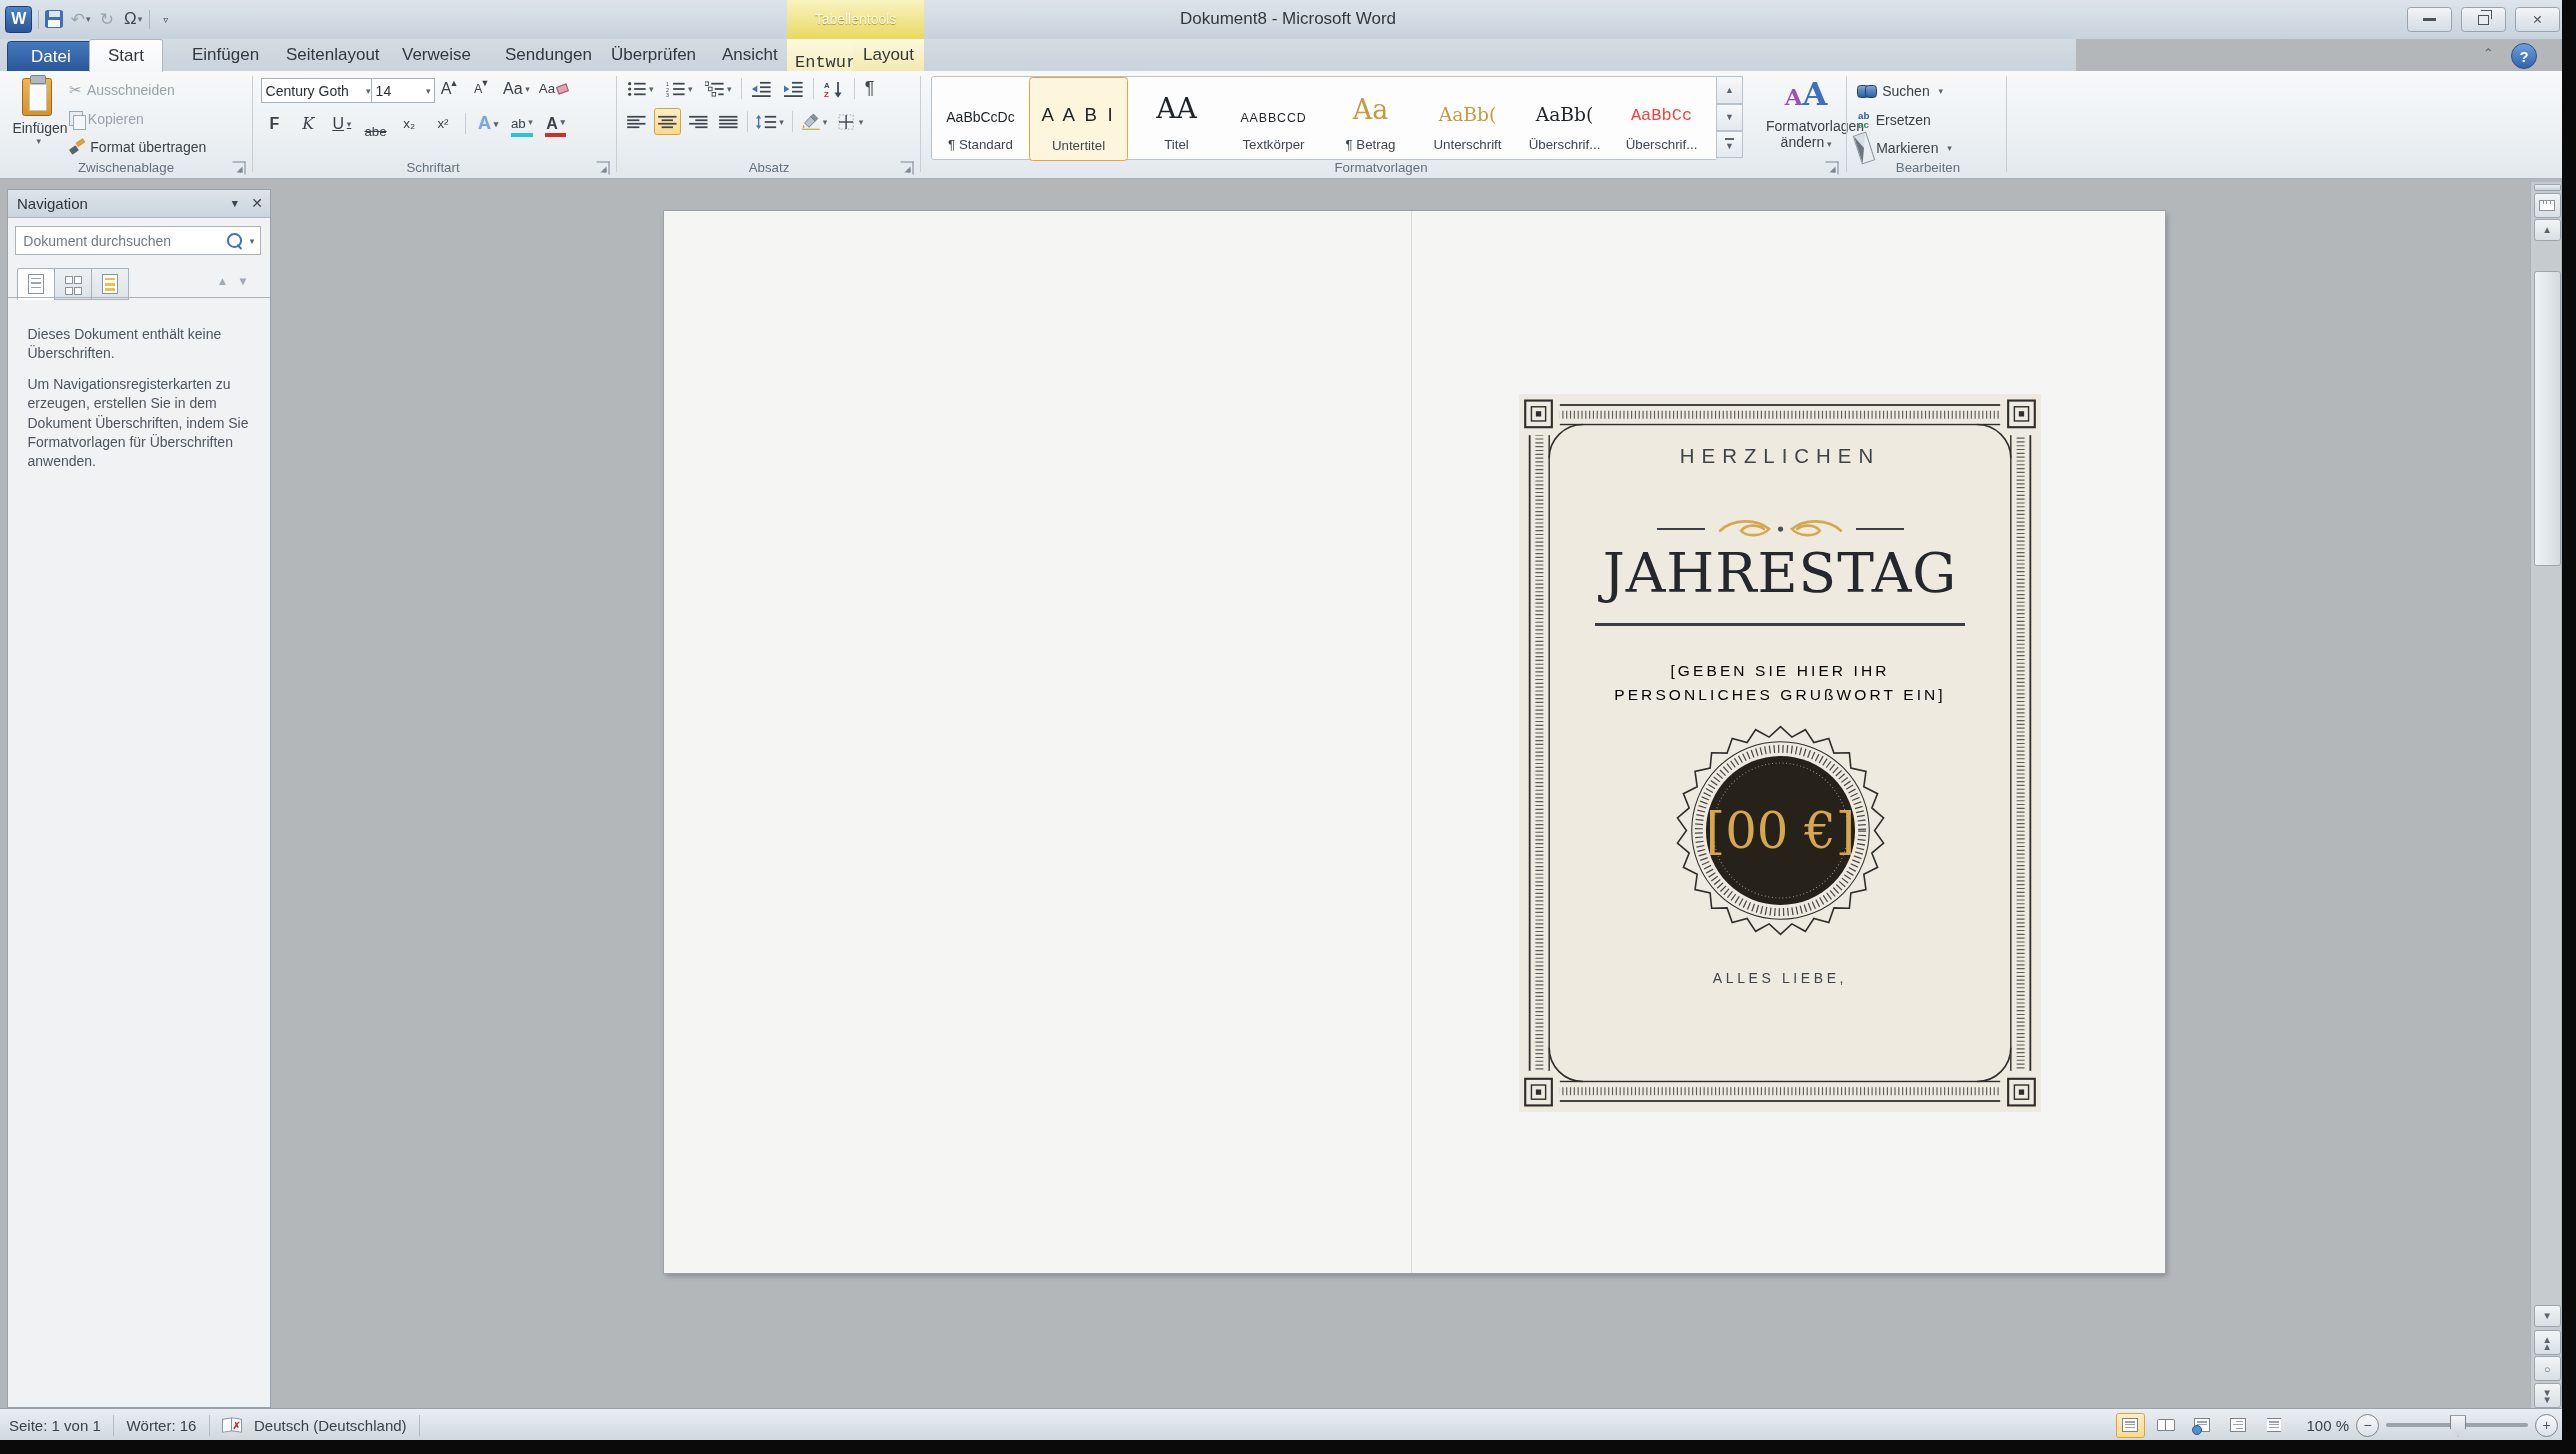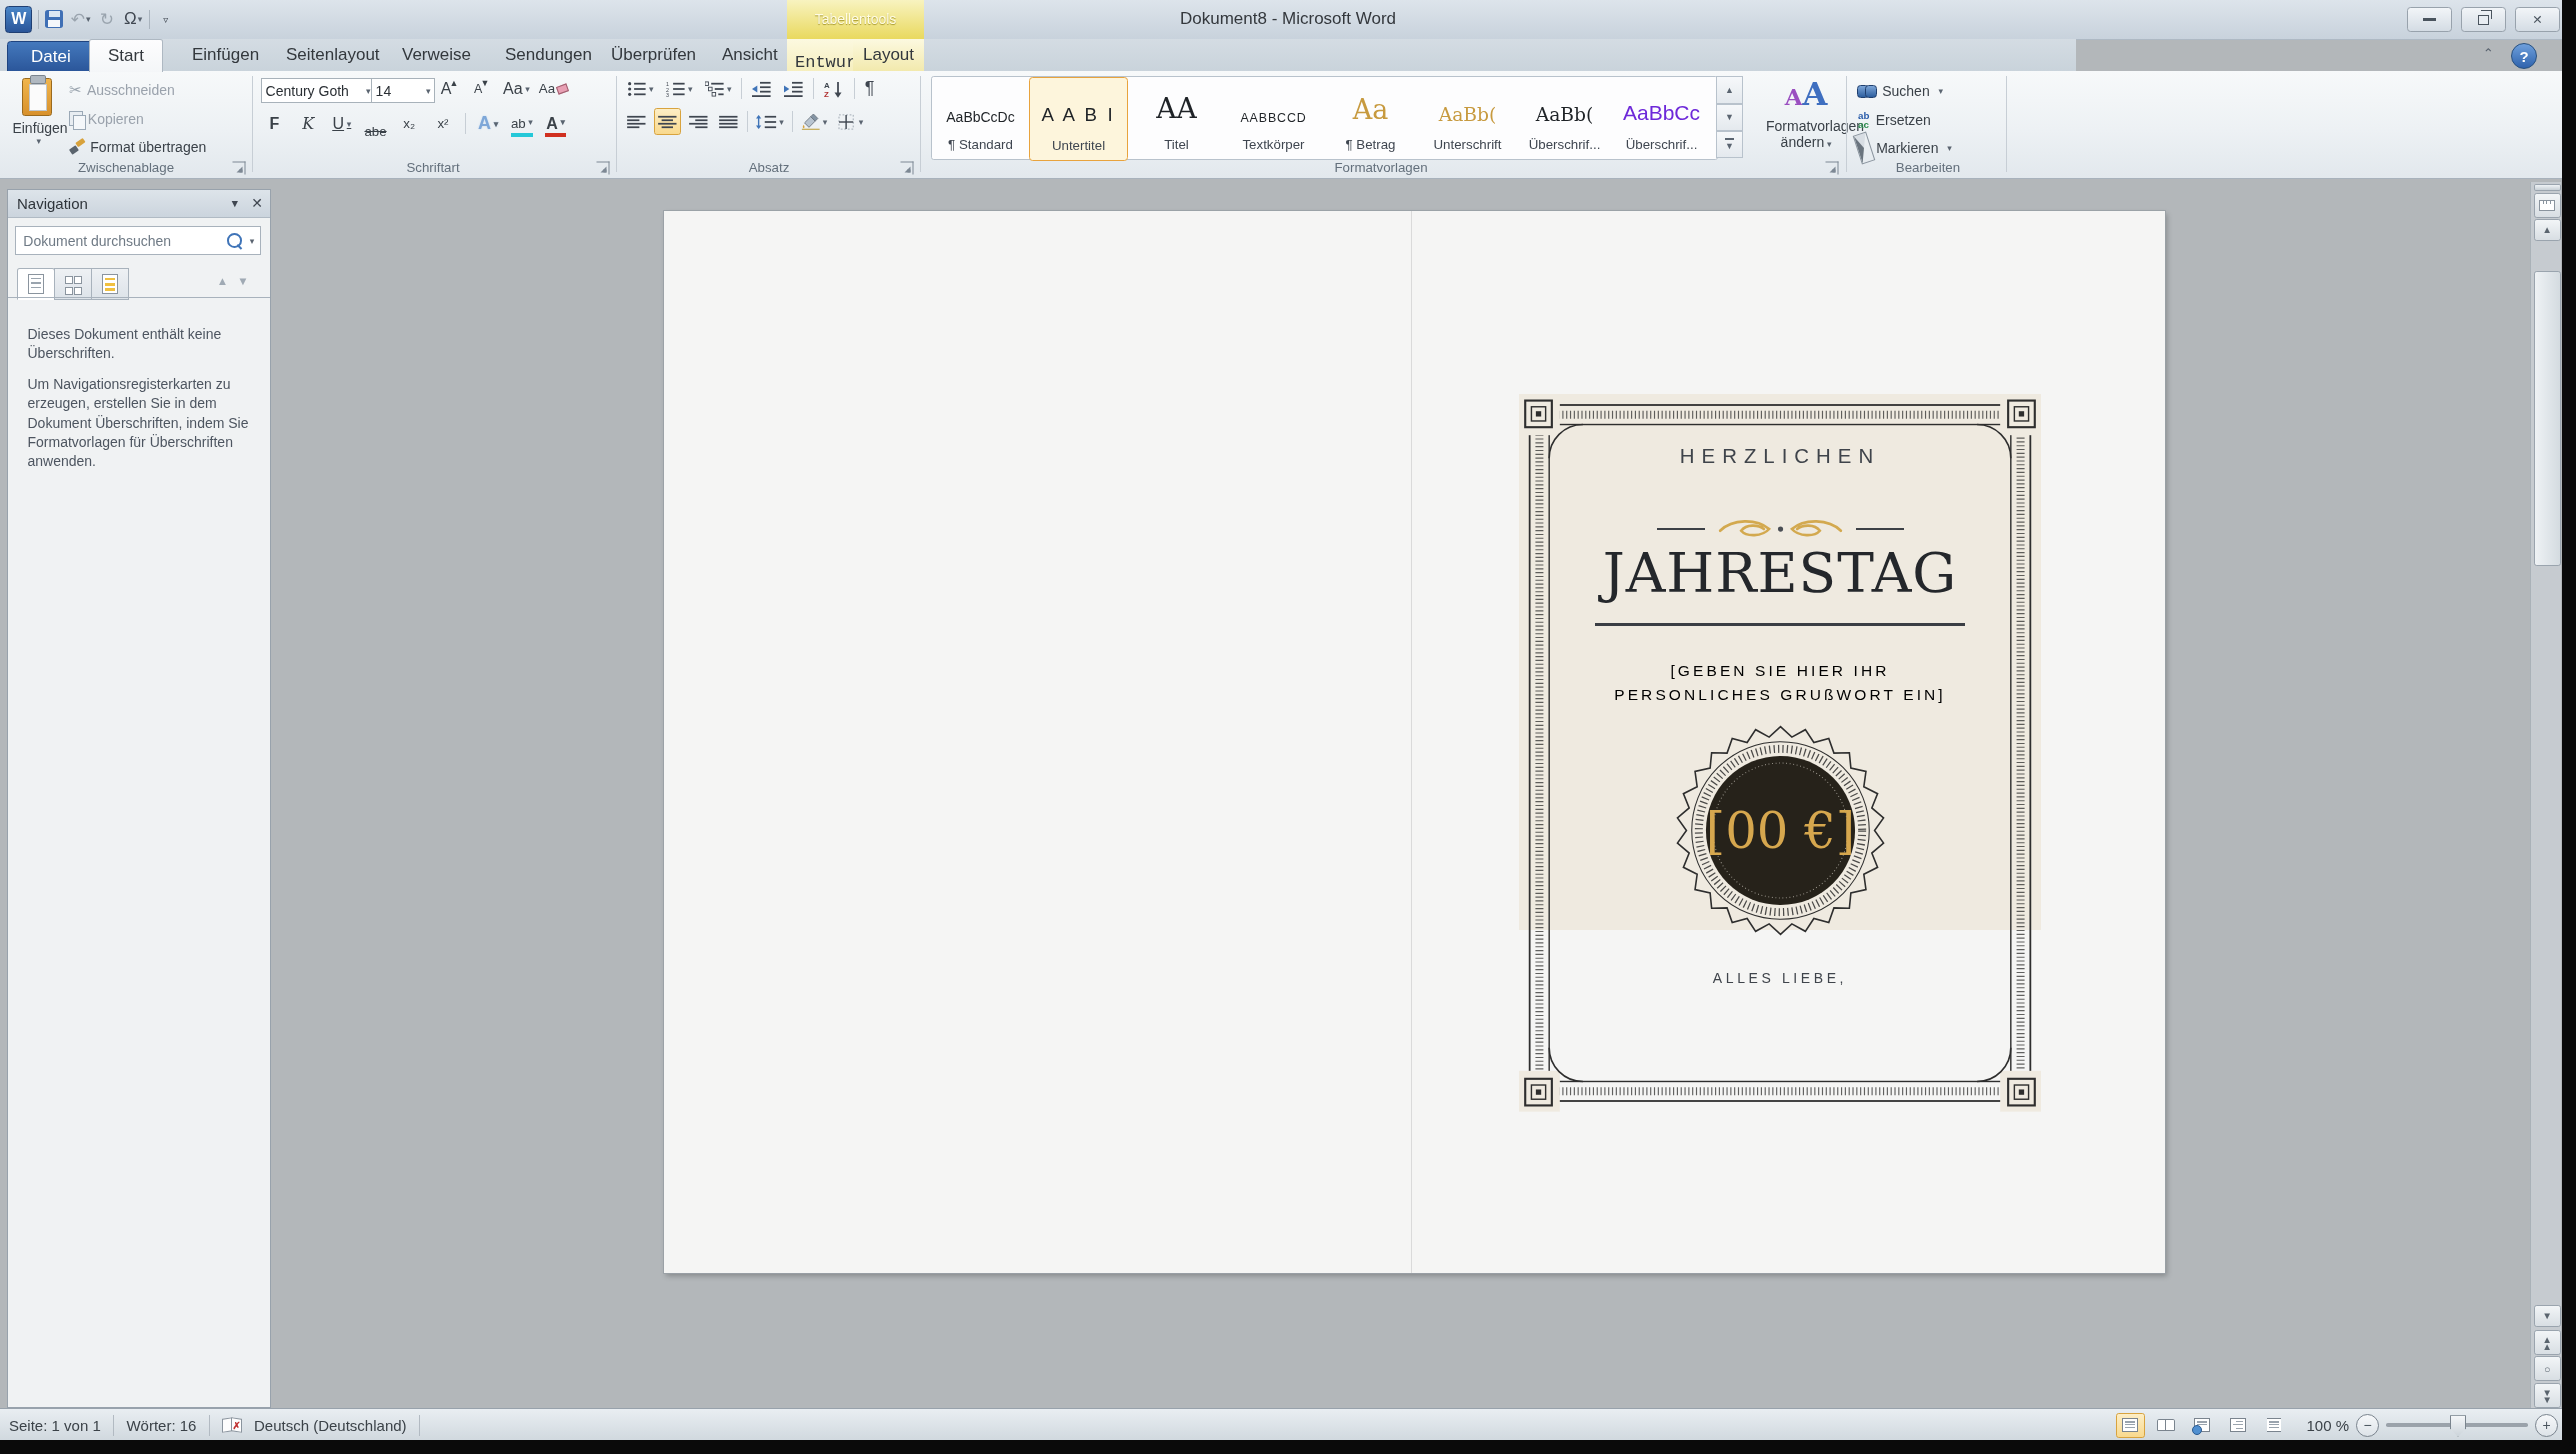--- a/index.html
+++ b/index.html
@@ -106,21 +106,21 @@
     justify-content:center;color:#1f2327;}
   .style-name{position:absolute;left:0;right:0;bottom:7px;font-size:13.3px;color:#3f4650;white-space:nowrap;overflow:hidden;}
   .style-sel{border:1.8px solid #e8a33d;border-radius:3.6px;background:#fdf5dc;}
   .p-standard{font-size:14px;}
   .p-unter{font-size:18.7px;letter-spacing:2.7px;}
   .p-titel{font-family:"DejaVu Serif",serif;font-size:28px;}
   .p-textk{font-size:12.4px;letter-spacing:0.9px;}
   .p-betrag{font-family:"DejaVu Serif",serif;font-size:27px;color:#c79a3f;}
   .p-unters{font-family:"DejaVu Serif",serif;font-size:18.7px;color:#c79a3f;}
   .p-ueb1{font-family:"DejaVu Serif",serif;font-size:18.7px;}
-  .p-ueb2{font-family:Liberation Sans, sans-serif;font-size:21px;color:#6d28d9;}
+  .p-ueb2{font-family:Liberation Mono, monospace;font-size:17px;color:#ef4444;}
   #gallery-scroll{left:1716px;top:5.3px;width:27px;height:82px;display:flex;flex-direction:column;}
   .gs-btn{flex:1;border:0.9px solid #b8c2cc;background:linear-gradient(#f6f8fa,#e4e9ee);
     display:flex;align-items:center;justify-content:center;font-size:9px;color:#5a6470;flex-direction:column;}
   #change-styles{left:1766px;top:5.3px;width:80px;height:99px;text-align:center;}
   .aa-ico{font-family:"DejaVu Serif",serif;line-height:36px;}
   .aa-ico .a1{font-size:23px;color:#9a4fc0;font-weight:bold;}
   .aa-ico .a2{font-size:32px;color:#3f6fc0;font-weight:bold;}
 
   
   .ebtn{display:flex;align-items:center;gap:6.2px;height:25px;}
@@ -164,21 +164,21 @@
   .nav-arrows{position:absolute;right:12.4px;top:85px;font-size:11.5px;color:#a0aab4;letter-spacing:9px;}
   .nav-para{position:absolute;left:19.5px;width:222px;font-size:14px;color:#4d5560;line-height:1.38;}
 
   
   #canvas{left:0;top:179px;width:2576px;height:1229px;background:#b3b7ba;}
   #page{left:664px;top:32px;width:1501px;height:1062px;background:#f5f5f4;
     box-shadow:0 0 0 0.9px #9aa0a6,1.8px 2.7px 5.3px rgba(0,0,0,.25);}
   #foldline{left:747px;top:0;width:0.9px;height:1062px;background:#dadada;}
 
   
-  #card{left:855px;top:183px;width:522px;height:536px;background:#efeae0;}
+  #card{left:855px;top:183px;width:522px;height:718px;background:#efeae0;}
   #card svg.frame{position:absolute;left:0;top:0;}
   .card-center{position:absolute;left:0;right:0;text-align:center;color:#3f444b;}
   #greet{top:46px;font-size:20.4px;letter-spacing:7px;line-height:33px;font-weight:400;}
   #flourish-row{top:121px;display:flex;align-items:center;justify-content:center;gap:9px;}
   .fl-dash{width:48px;height:2.7px;background:#3c4046;}
   #card-title{top:147px;font-family:"DejaVu Serif",serif;font-size:55px;color:#24272b;letter-spacing:0.9px;}
   #card-rule{position:absolute;left:76px;top:229px;width:370px;height:2.7px;background:#3a3e44;}
   #card-ph{top:265px;left:75px;right:75px;font-size:15.5px;letter-spacing:3.1px;line-height:24px;color:#000000;}
   #badge{left:155px;top:330px;}
   #card-closing{top:576px;font-size:14px;letter-spacing:3.6px;}

